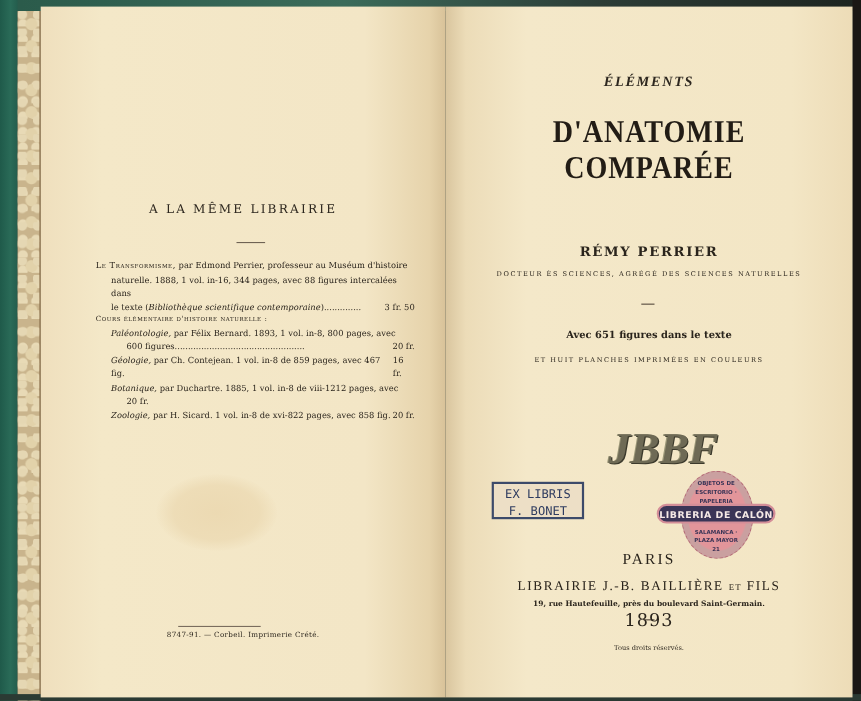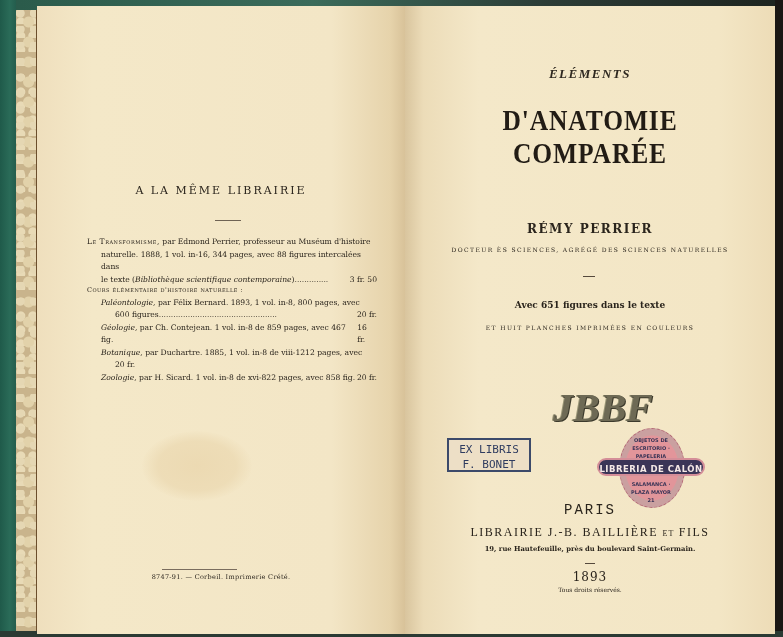--- a/index.html
+++ b/index.html
@@ -95,26 +95,26 @@
     border:1px dashed #b46a76;
   }
   .seal-band {
     position:absolute; left:0; top:30px; width:108px; height:18px;
     background:#3b3557; border:2px solid #d48e98; border-radius:9px;
     color:#f5e9e6; font-family:"DejaVu Sans", sans-serif; font-weight:bold;
     font-size:8.5px; text-align:center; line-height:18px; letter-spacing:.5px; box-sizing:border-box;
   }
   .seal-top { position:absolute; top:8px; left:30px; width:48px; font-family:"DejaVu Sans",sans-serif; font-size:5px; text-align:center; color:#3b3557; font-weight:bold; line-height:8px; }
   .seal-bot { position:absolute; top:52px; left:30px; width:48px; font-family:"DejaVu Sans",sans-serif; font-size:5px; text-align:center; color:#3b3557; font-weight:bold; line-height:8px; }
-  .r-paris { top:496px; font-size:14px; letter-spacing:2px; font-family:Liberation Mono, monospace; }
+  .r-paris { top:496px; font-size:14px; letter-spacing:2px; font-family:Liberation Serif, serif; }
   .r-pub { top:519px; font-size:12px; letter-spacing:1.5px; font-family:"Liberation Serif", serif; }
   .r-pub .small { font-size:8px; letter-spacing:1px; }
   .r-addr { top:539px; font-size:6.8px; font-weight:bold; }
   .r-rule2 { position:absolute; top:557px; left:180px; width:10px; height:1px; background:#55493c; }
-  .r-year { top:564px; font-size:12px; letter-spacing:1px; }
+  .r-year { top:548px; font-size:16px; letter-spacing:1px; }
   .r-rights { top:580px; font-size:6px; }
 </style>
 </head>
 <body>
 
 <div class="top-band"></div>
 <div class="cover-left"></div>
 <div class="marble"></div>
 <div class="right-edge"></div>
 <div class="bottom-band"></div>

